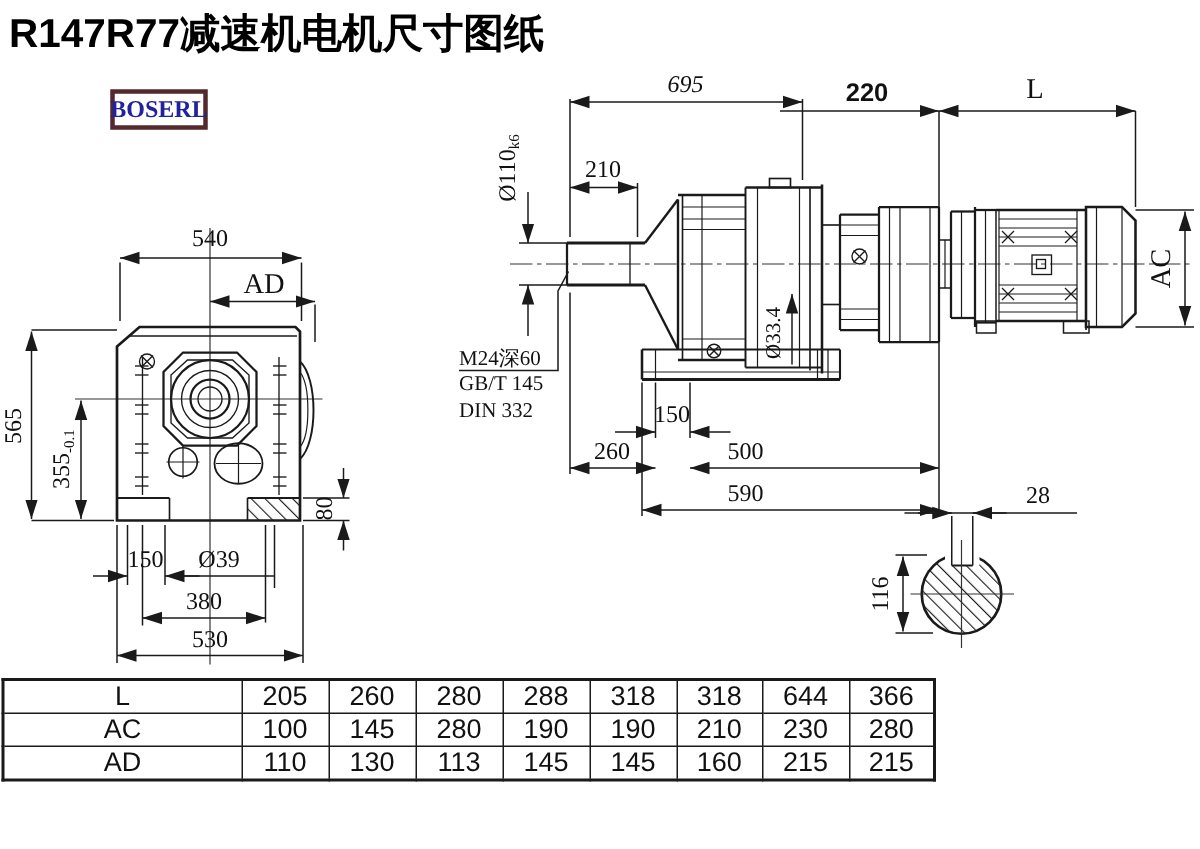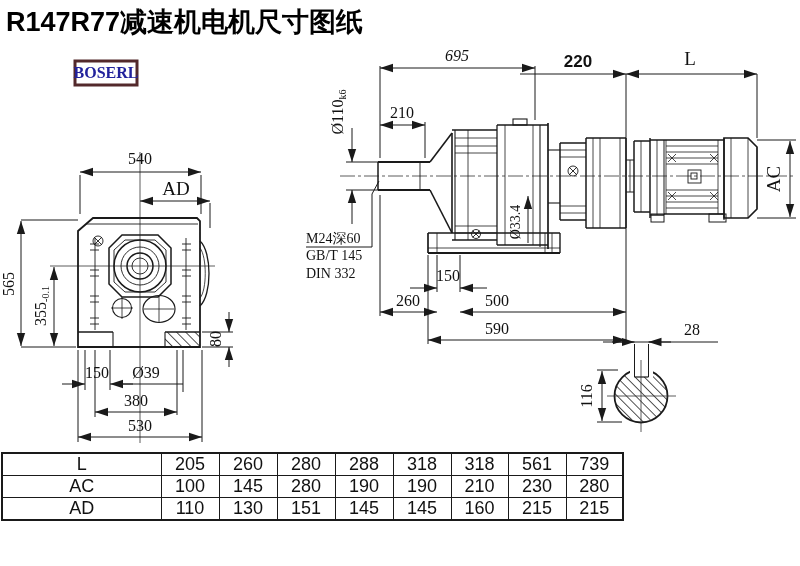--- a/index.html
+++ b/index.html
@@ -367,39 +367,39 @@
   </colgroup>
   <tbody>
   <tr class="drow">
     <td>L</td>
     <td>205</td>
     <td>260</td>
     <td>280</td>
     <td>288</td>
     <td>318</td>
     <td>318</td>
-    <td>561</td>
-    <td>739</td>
+    <td>644</td>
+    <td>366</td>
   </tr>
   <tr class="drow">
     <td>AC</td>
     <td>100</td>
     <td>145</td>
     <td>280</td>
     <td>190</td>
     <td>190</td>
     <td>210</td>
     <td>230</td>
     <td>280</td>
   </tr>
   <tr class="drow">
     <td>AD</td>
     <td>110</td>
     <td>130</td>
-    <td>151</td>
+    <td>113</td>
     <td>145</td>
     <td>145</td>
     <td>160</td>
     <td>215</td>
     <td>215</td>
   </tr>
 </tbody>
     </table>
 
 </div>

